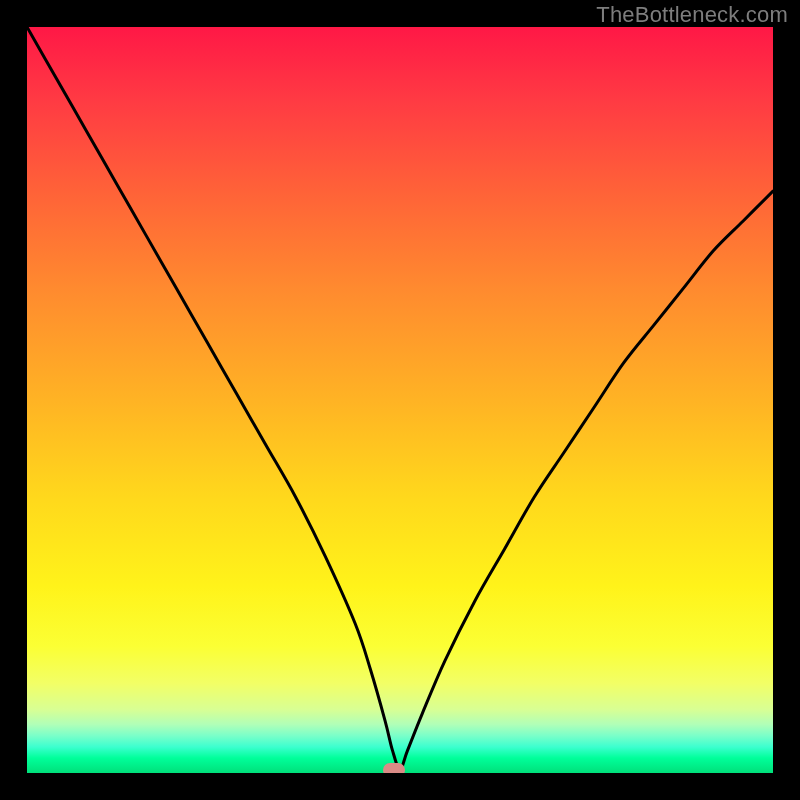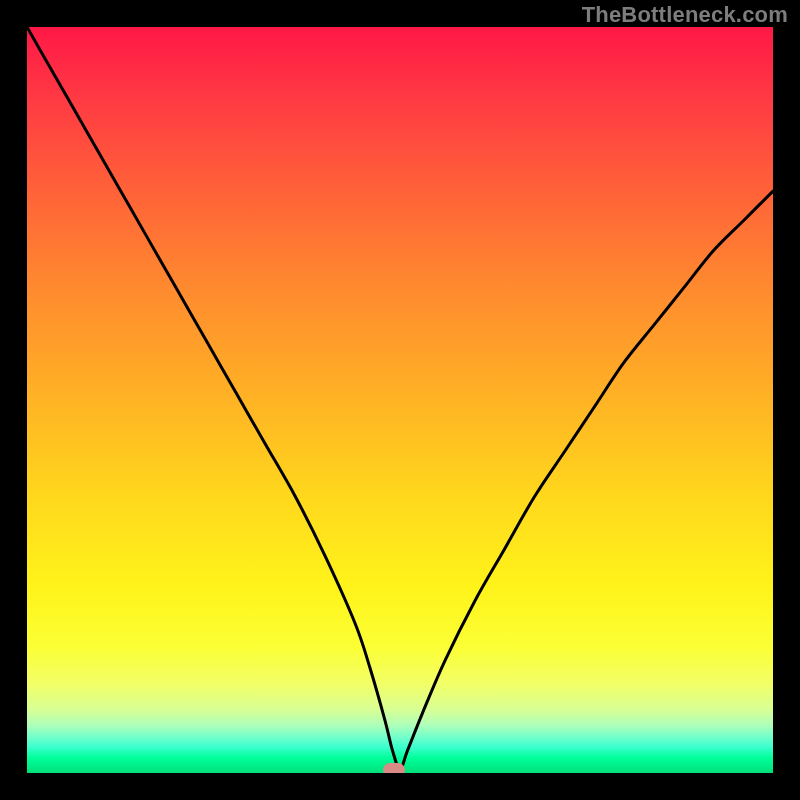--- a/index.html
+++ b/index.html
@@ -16,21 +16,21 @@
     width: 800px;
     height: 800px;
     background: #000;
   }
   .watermark {
     position: absolute;
     top: 2px;
     right: 12px;
     color: #7d7d7d;
     font-size: 22px;
-    font-weight: 700;
+    font-weight: 400;
     letter-spacing: 0.2px;
     z-index: 3;
   }
   .plot-area {
     position: absolute;
     left: 27px;
     top: 27px;
     width: 746px;
     height: 746px;
     overflow: hidden;

